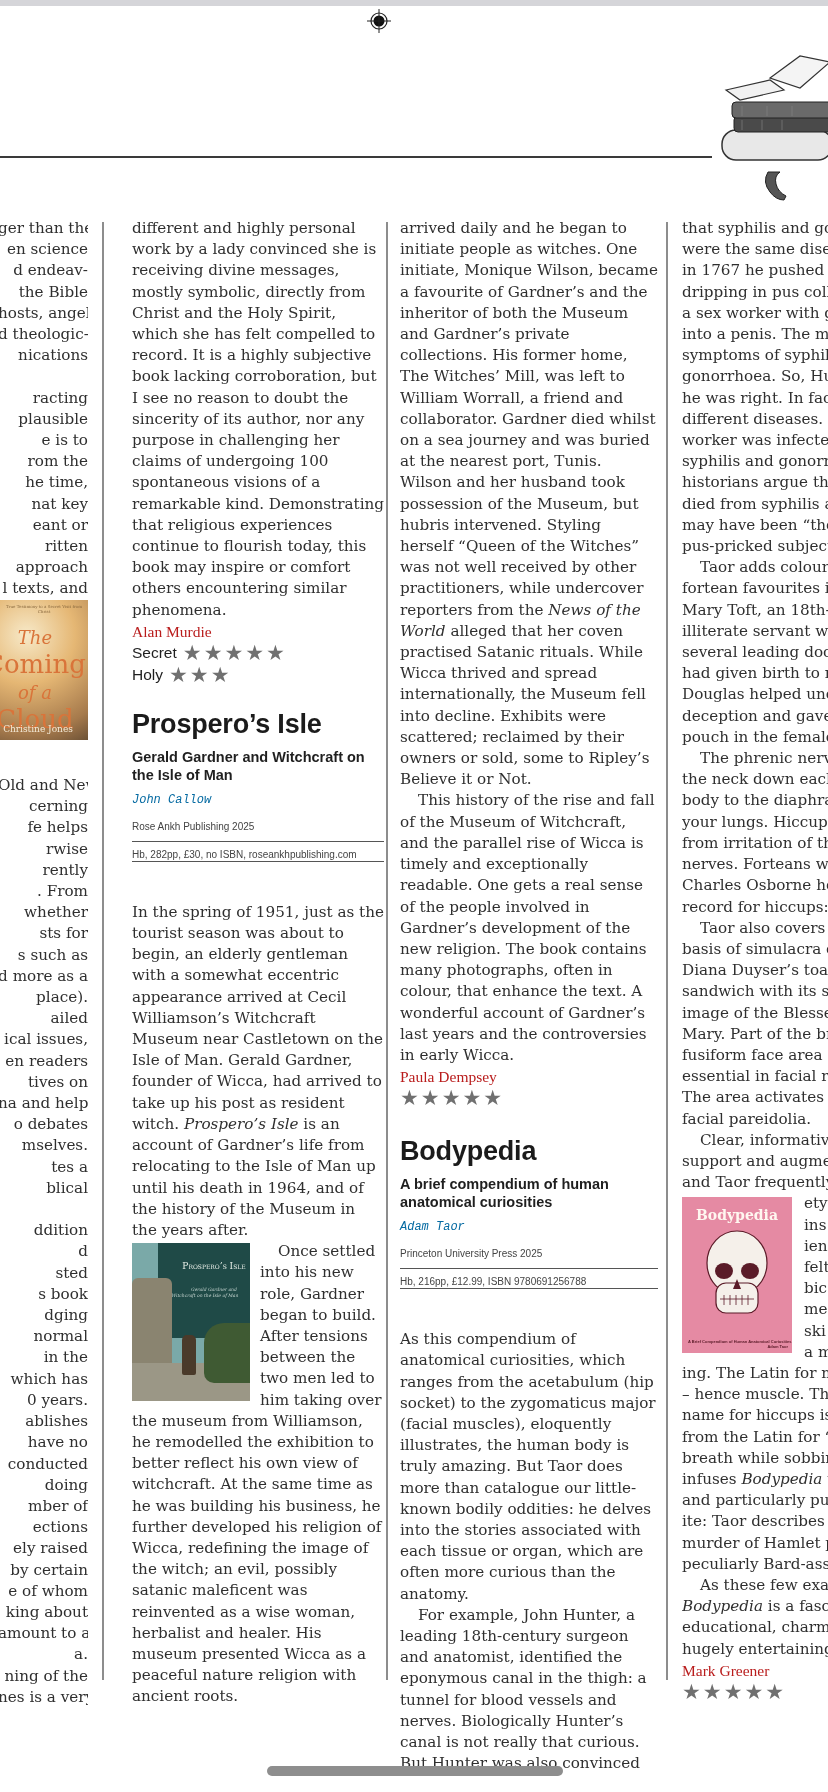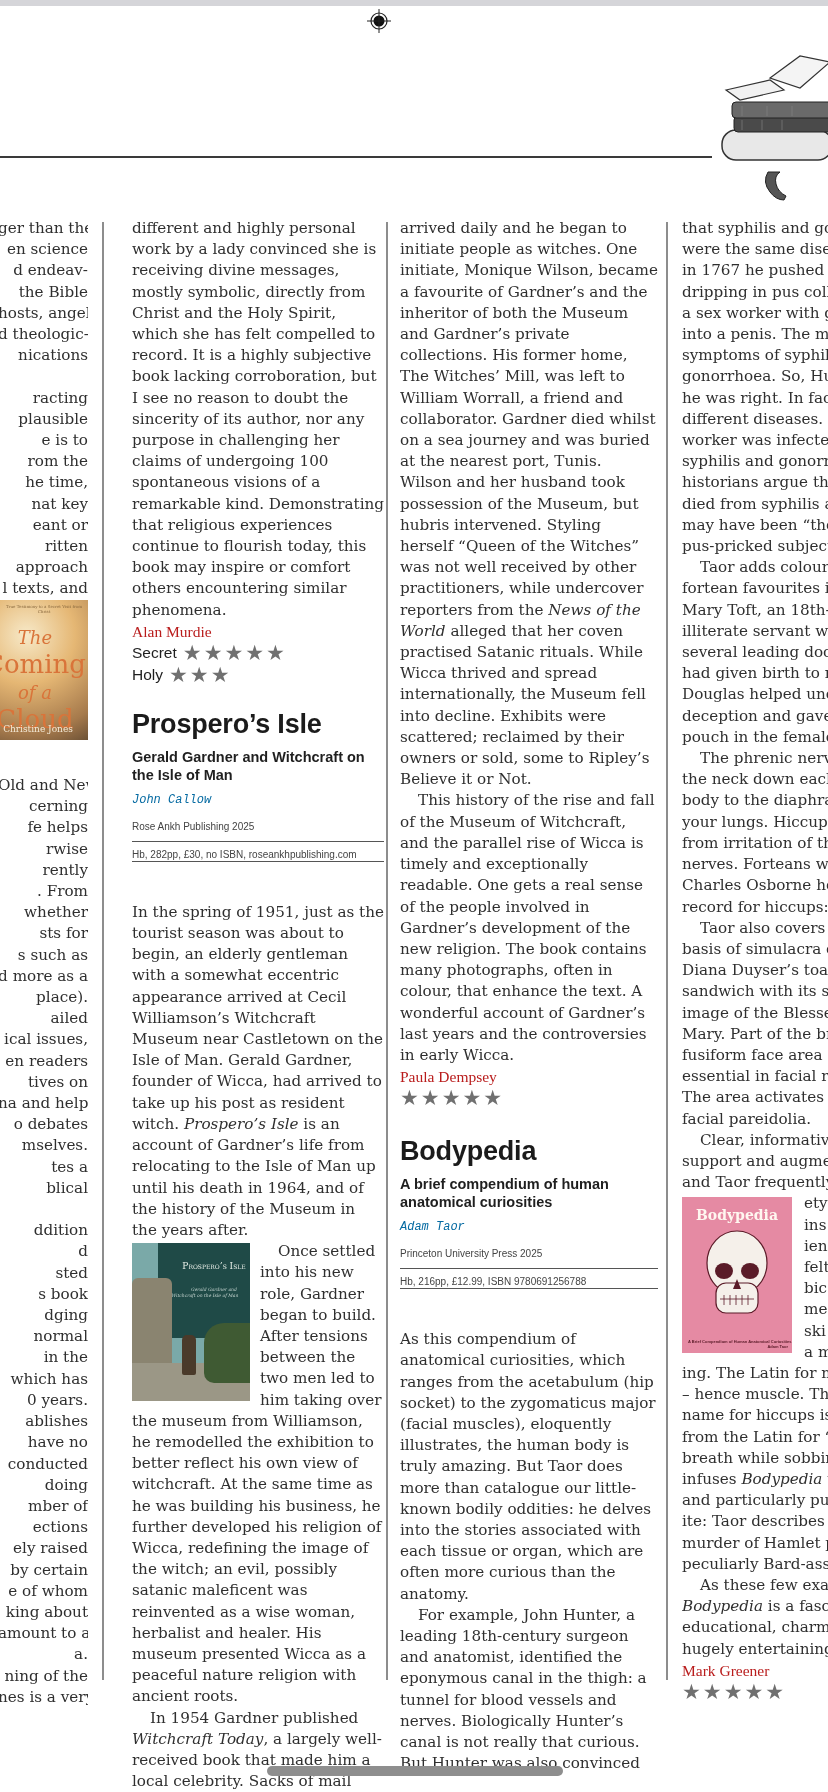--- a/index.html
+++ b/index.html
@@ -202,21 +202,20 @@
           <span class="tower"></span>
           <span class="ground"></span>
           <span class="bush"></span>
           <span class="figure"></span>
           <span class="t1">Prospero’s Isle</span>
           <span class="t2">Gerald Gardner and Witchcraft on the Isle of Man</span>
         </span>
       </span>
       <span>Once settled into his new role, Gardner began to build. After tensions between the two men led to him taking over the museum from Williamson, he remodelled the exhibition to better reflect his own view of witchcraft. At the same time as he was building his business, he further developed his religion of Wicca, redefining the image of the witch; an evil, possibly satanic maleficent was reinvented as a wise woman, herbalist and healer. His museum presented Wicca as a peaceful nature religion with ancient roots.</span>
     </p>
-    <p class="indent"><span>In 1954 Gardner published </span><i>Witchcraft Today</i><span id="p3b-col1">, a largely well-received book that made him a local celebrity. Sacks of mail</span></p>
   </div>
 </div>
 
 <div class="col c2">
   <p><span id="p3-col2">arrived daily and he began to initiate people as witches. One initiate, Monique Wilson, became a favourite of Gardner’s and the inheritor of both the Museum and Gardner’s private collections. His former home, The Witches’ Mill, was left to William Worrall, a friend and collaborator. Gardner died whilst on a sea journey and was buried at the nearest port, Tunis. Wilson and her husband took possession of the Museum, but hubris intervened. Styling herself “Queen of the Witches” was not well received by other practitioners, while undercover reporters from the </span><i>News of the World</i><span> alleged that her coven practised Satanic rituals. While Wicca thrived and spread internationally, the Museum fell into decline. Exhibits were scattered; reclaimed by their owners or sold, some to Ripley’s Believe it or Not.</span></p>
   <p class="indent">This history of the rise and fall of the Museum of Witchcraft, and the parallel rise of Wicca is timely and exceptionally readable. One gets a real sense of the people involved in Gardner’s development of the new religion. The book contains many photographs, often in colour, that enhance the text. A wonderful account of Gardner’s last years and the controversies in early Wicca.</p>
   <div class="reviewer">Paula Dempsey</div>
   <div class="stars">★★★★★</div>
 
   <h2 class="review-title" style="margin-top:26px;">Bodypedia</h2>

